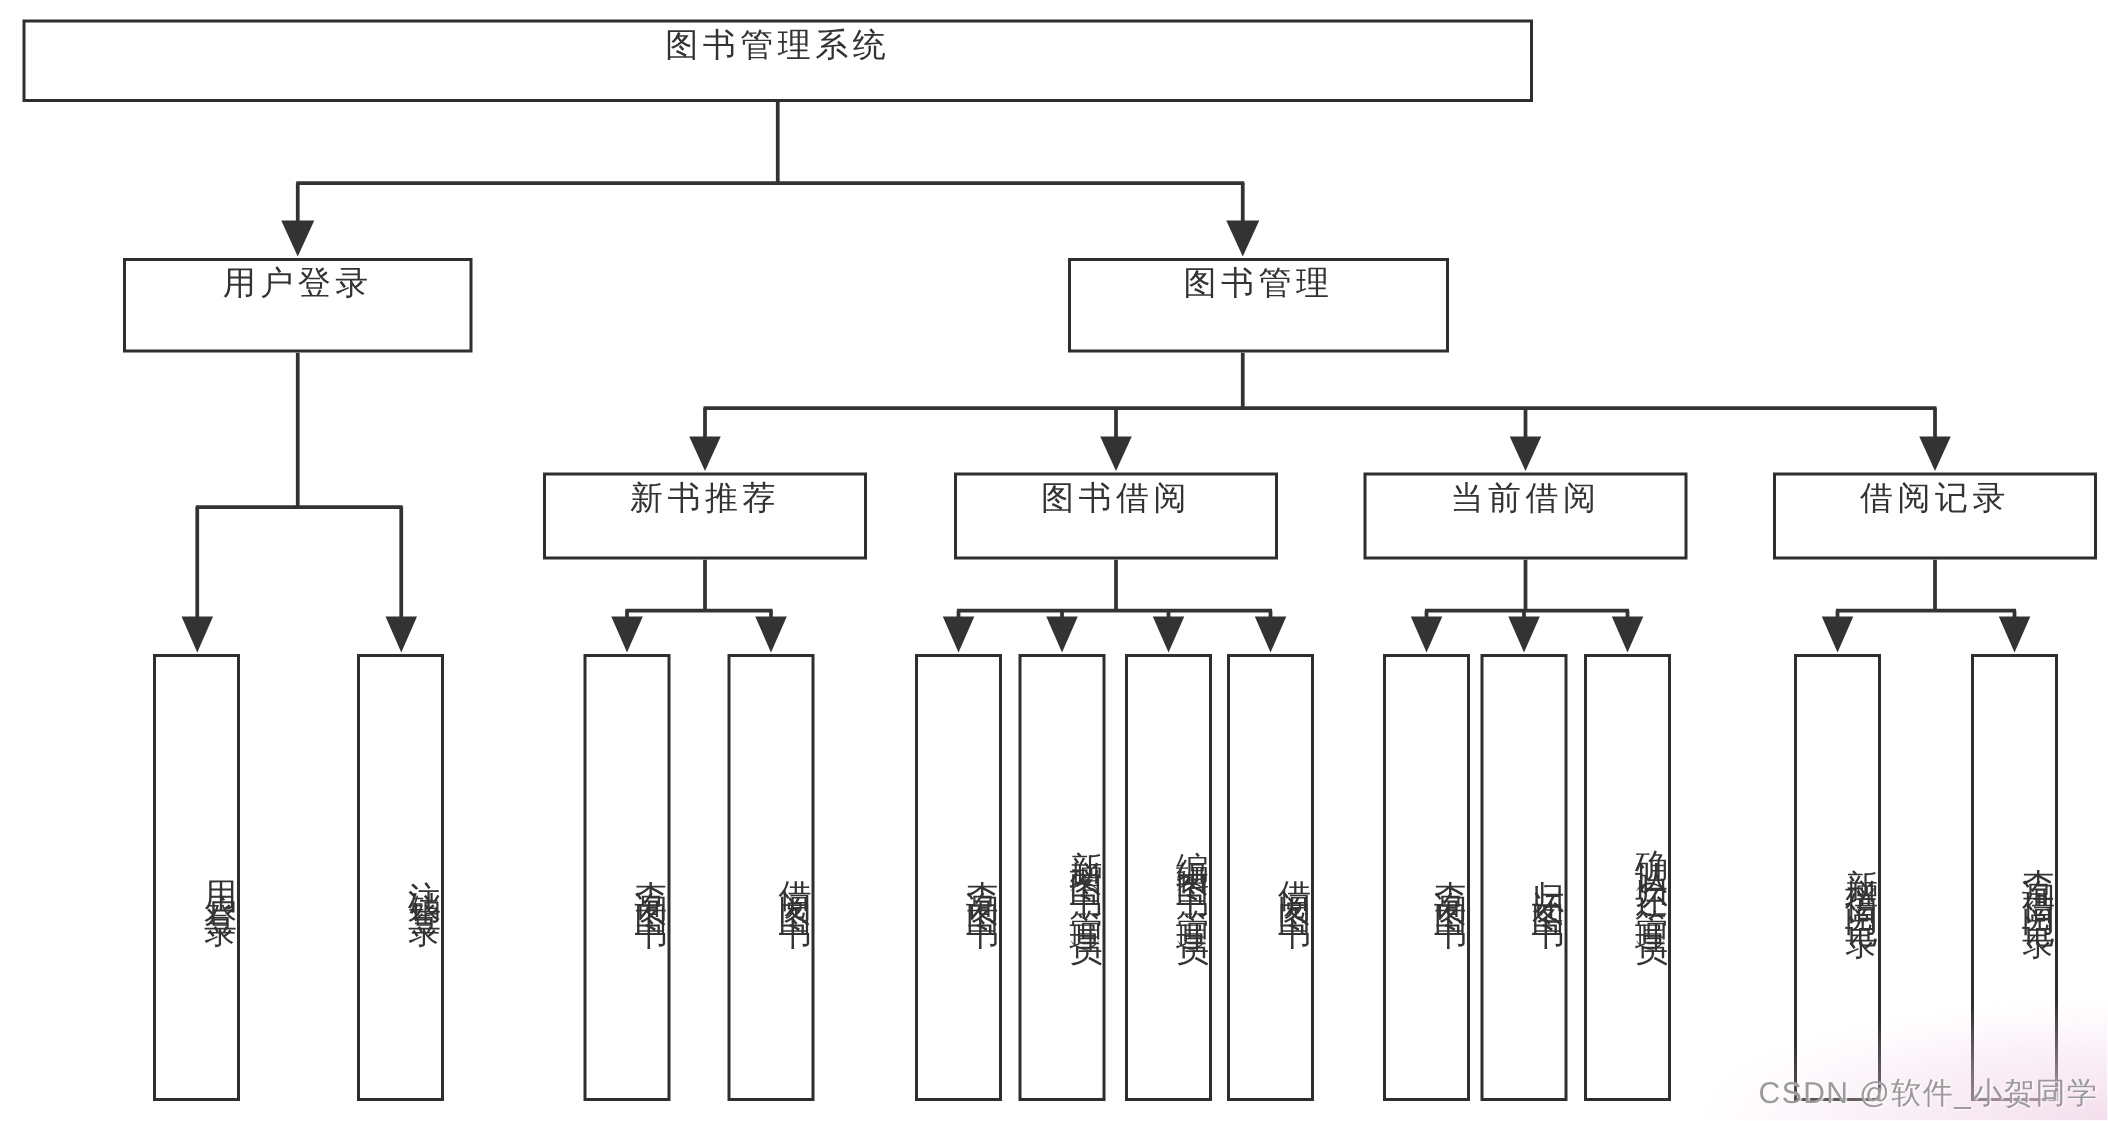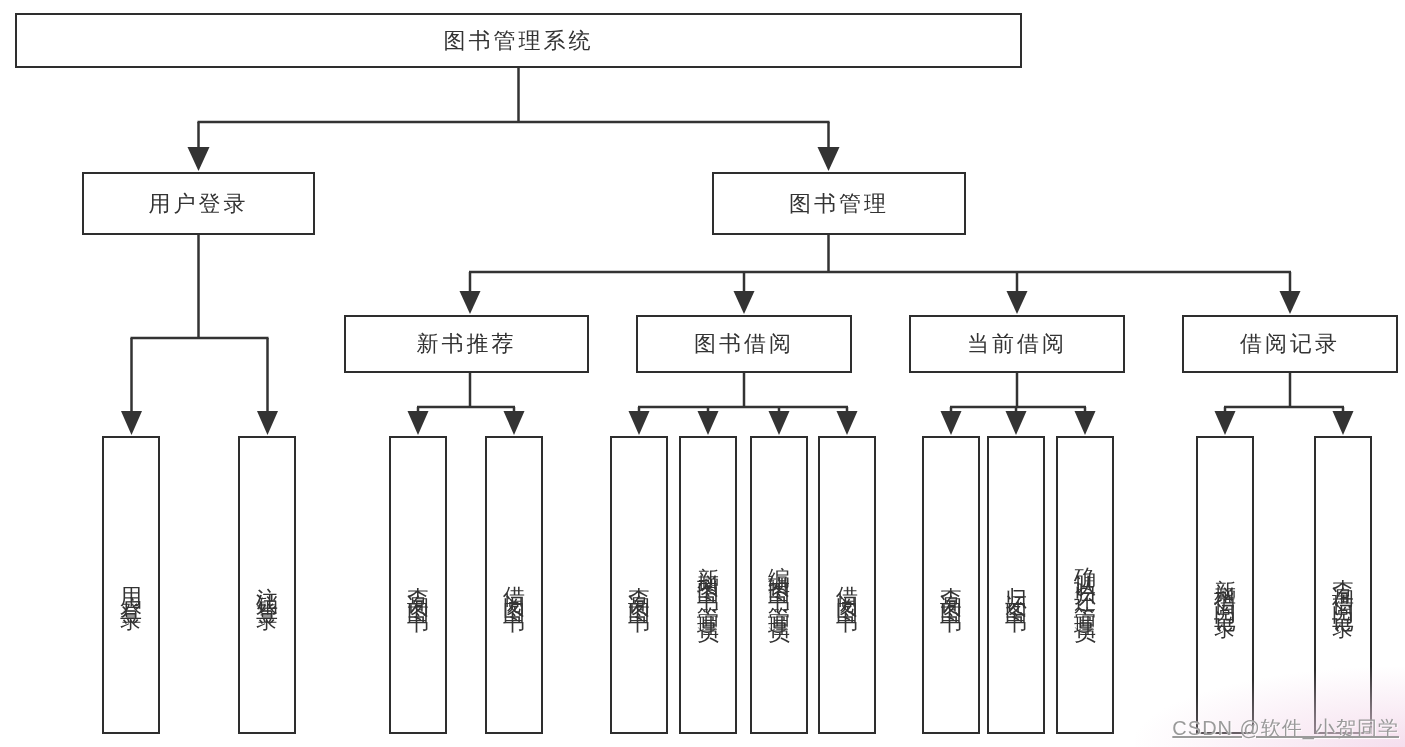--- a/index.html
+++ b/index.html
@@ -2,35 +2,35 @@
 <html><head>
 <meta charset="utf-8">
 <style>
   html,body{margin:0;padding:0;background:#ffffff;}
   .canvas{
     position:relative;width:1405px;height:747px;background:#ffffff;
     font-family:"Liberation Sans", sans-serif;overflow:hidden;color:#333;
   }
   .box{
     position:absolute;background:#ffffff;border:2.5px solid #2e2e2e;
-    box-sizing:border-box;display:flex;align-items:center;justify-content:center;
+    box-sizing:border-box;display:flex;justify-content:center;
     color:#333;
   }
   .h{font-size:22px;letter-spacing:3px;white-space:nowrap;}
   .v{writing-mode:vertical-rl;text-orientation:mixed;font-size:22px;letter-spacing:8px;line-height:1;}
   .connector-layer{position:absolute;left:0;top:0;width:1405px;height:747px;pointer-events:none;}
   .connector-layer line{stroke:#333333;stroke-width:2.5;}
   .connector-layer polygon{fill:#333333;stroke:none;}
   .corner-tint{
     position:absolute;right:0;bottom:0;width:270px;height:80px;pointer-events:none;
     background:radial-gradient(ellipse at 100% 100%, rgba(242,214,233,0.8) 0%, rgba(242,214,233,0.0) 72%);
   }
   .watermark{
     position:absolute;right:6px;bottom:5px;font-size:20px;letter-spacing:1px;
-    color:#9a9a9a;text-shadow:1px 1px 1px rgba(255,255,255,0.85);white-space:nowrap;text-decoration:underline;
+    color:#9a9a9a;text-shadow:1px 1px 1px rgba(255,255,255,0.85);white-space:nowrap;
   }
 </style>
 </head>
 <body>
 
 <div class="canvas">
 
   <svg class="connector-layer" viewBox="0 0 1405 747">
     <g>
       <line x1="518.5" y1="68" x2="518.5" y2="122"></line>
@@ -110,21 +110,21 @@
     <span>图书管理系统</span>
   </div>
 
   <div class="box h" style="left:82px;top:172px;width:233px;height:63px">
     <span>用户登录</span>
   </div>
   <div class="box h" style="left:712px;top:172px;width:254px;height:63px">
     <span>图书管理</span>
   </div>
 
-  <div class="box h" style="left:344px;top:315px;width:245px;height:58px">
+  <div class="box h" style="left:362px;top:315px;width:216px;height:58px">
     <span>新书推荐</span>
   </div>
   <div class="box h" style="left:636px;top:315px;width:216px;height:58px">
     <span>图书借阅</span>
   </div>
   <div class="box h" style="left:909px;top:315px;width:216px;height:58px">
     <span>当前借阅</span>
   </div>
   <div class="box h" style="left:1182px;top:315px;width:216px;height:58px">
     <span>借阅记录</span>

